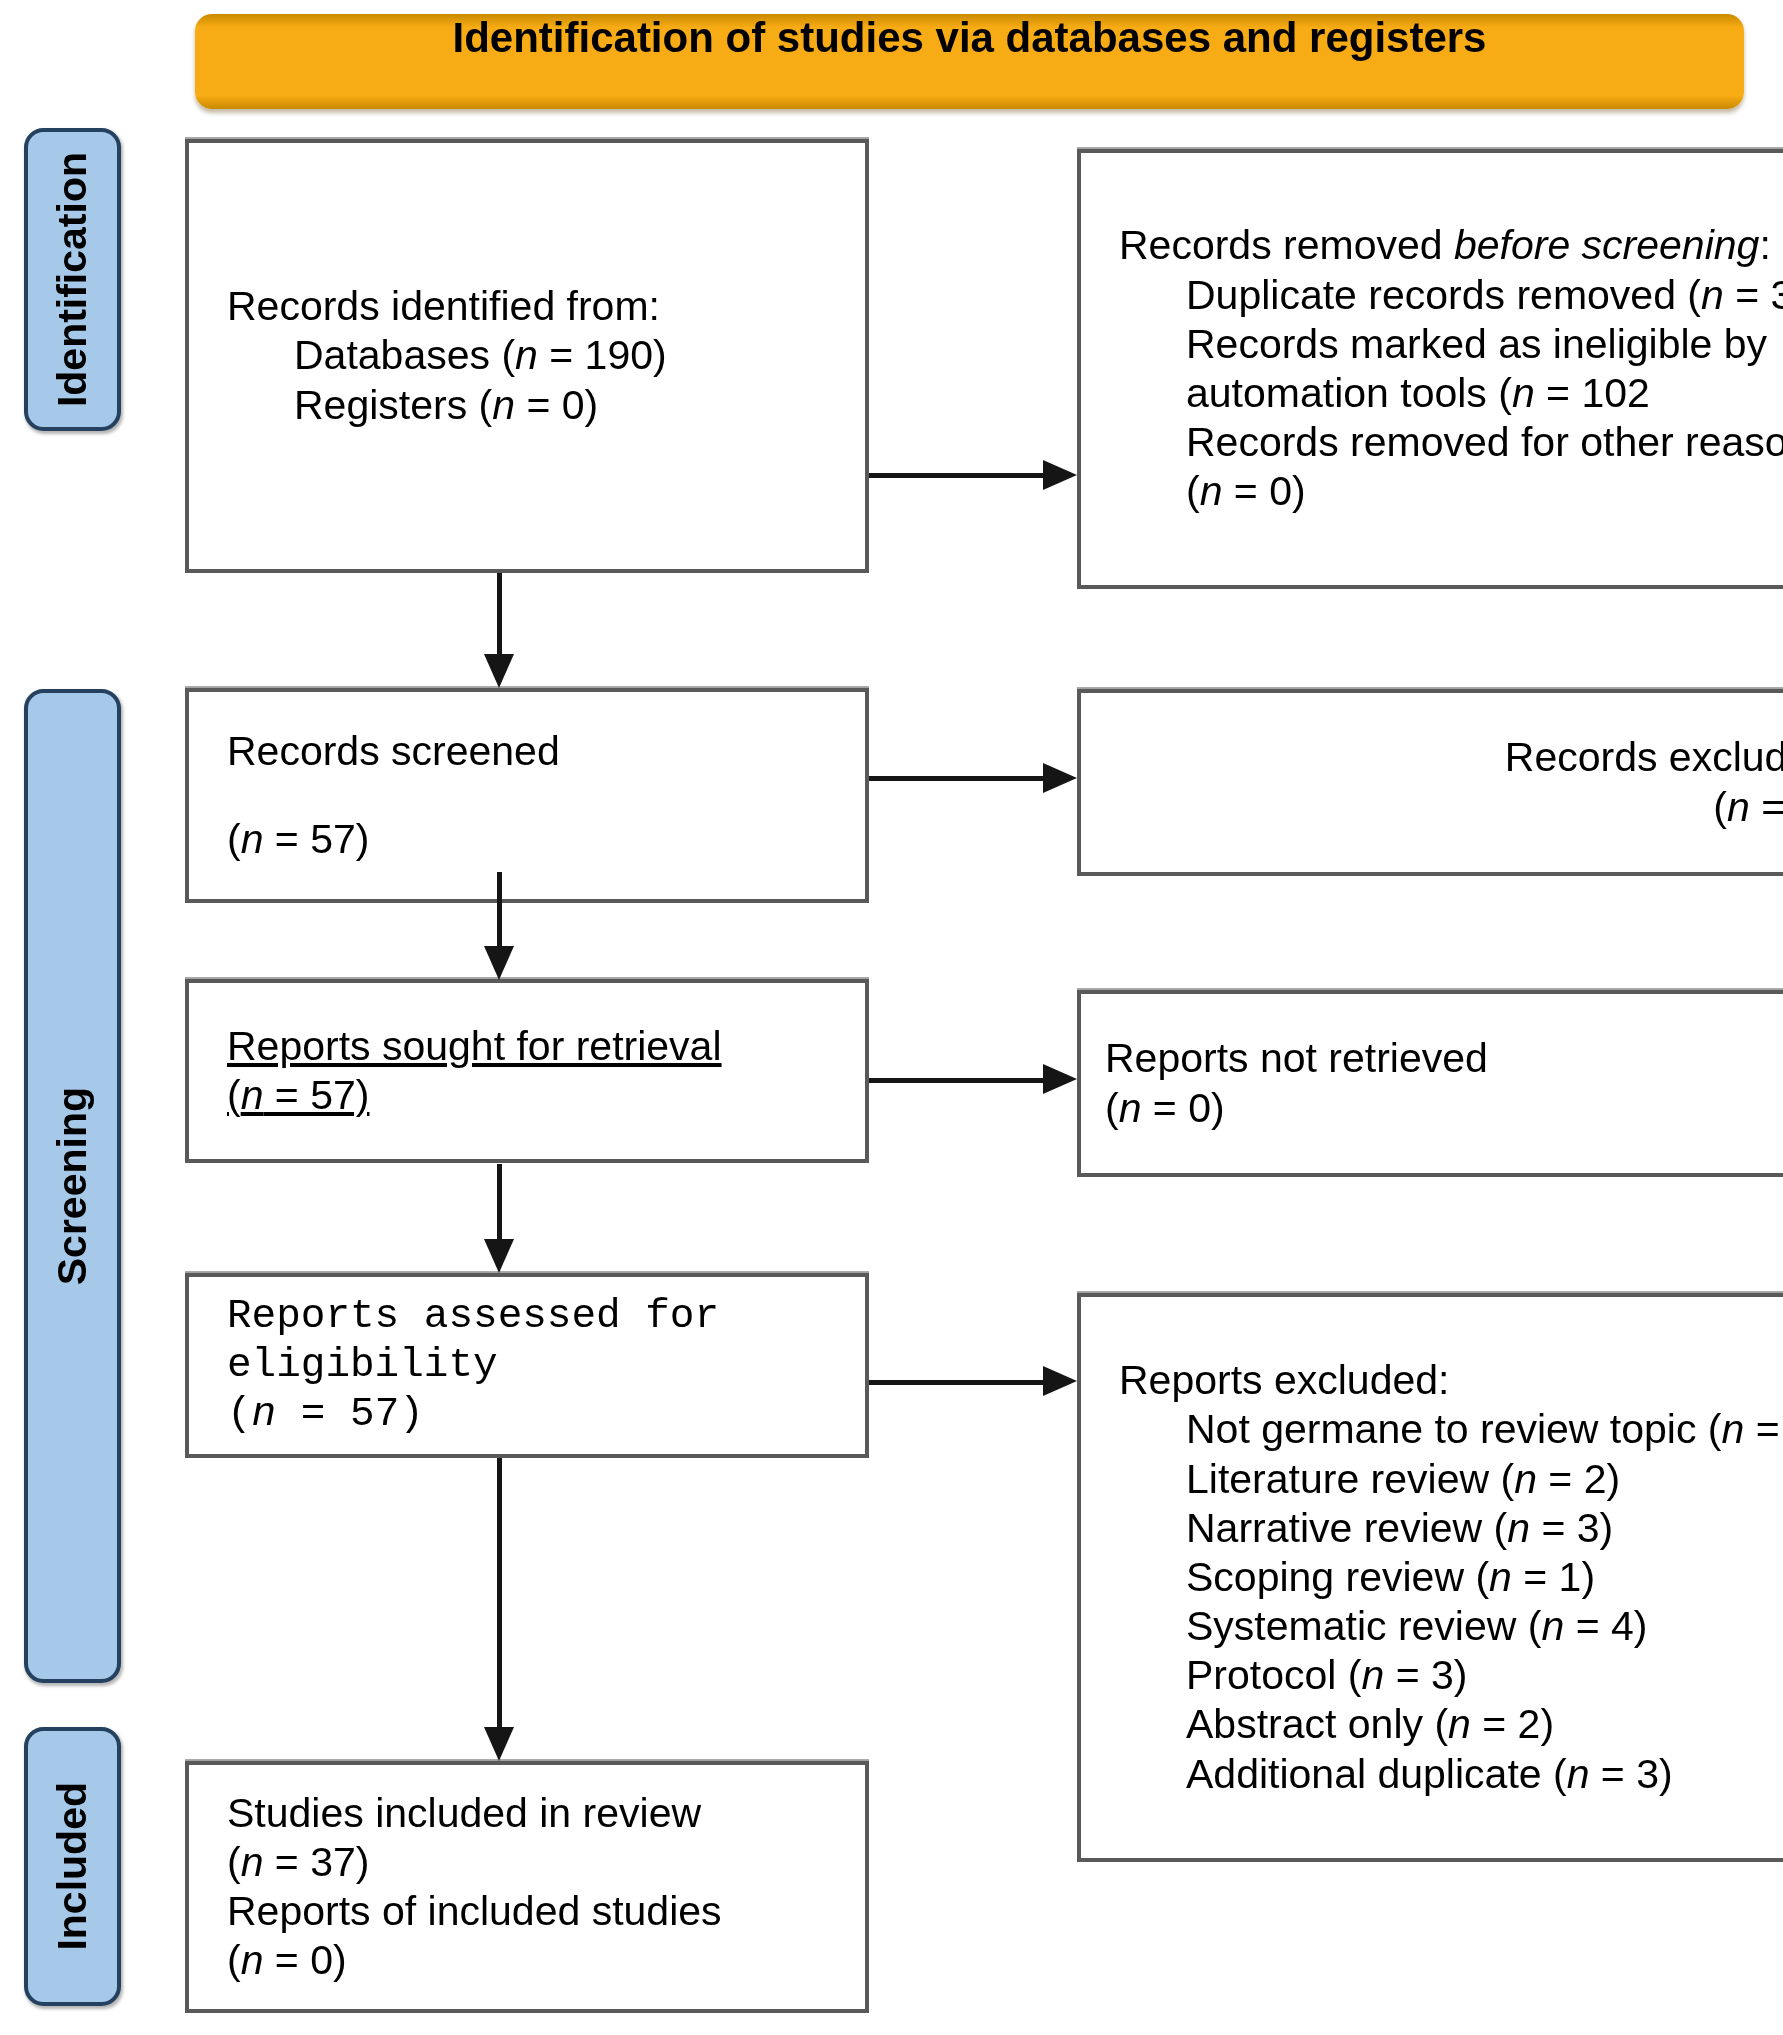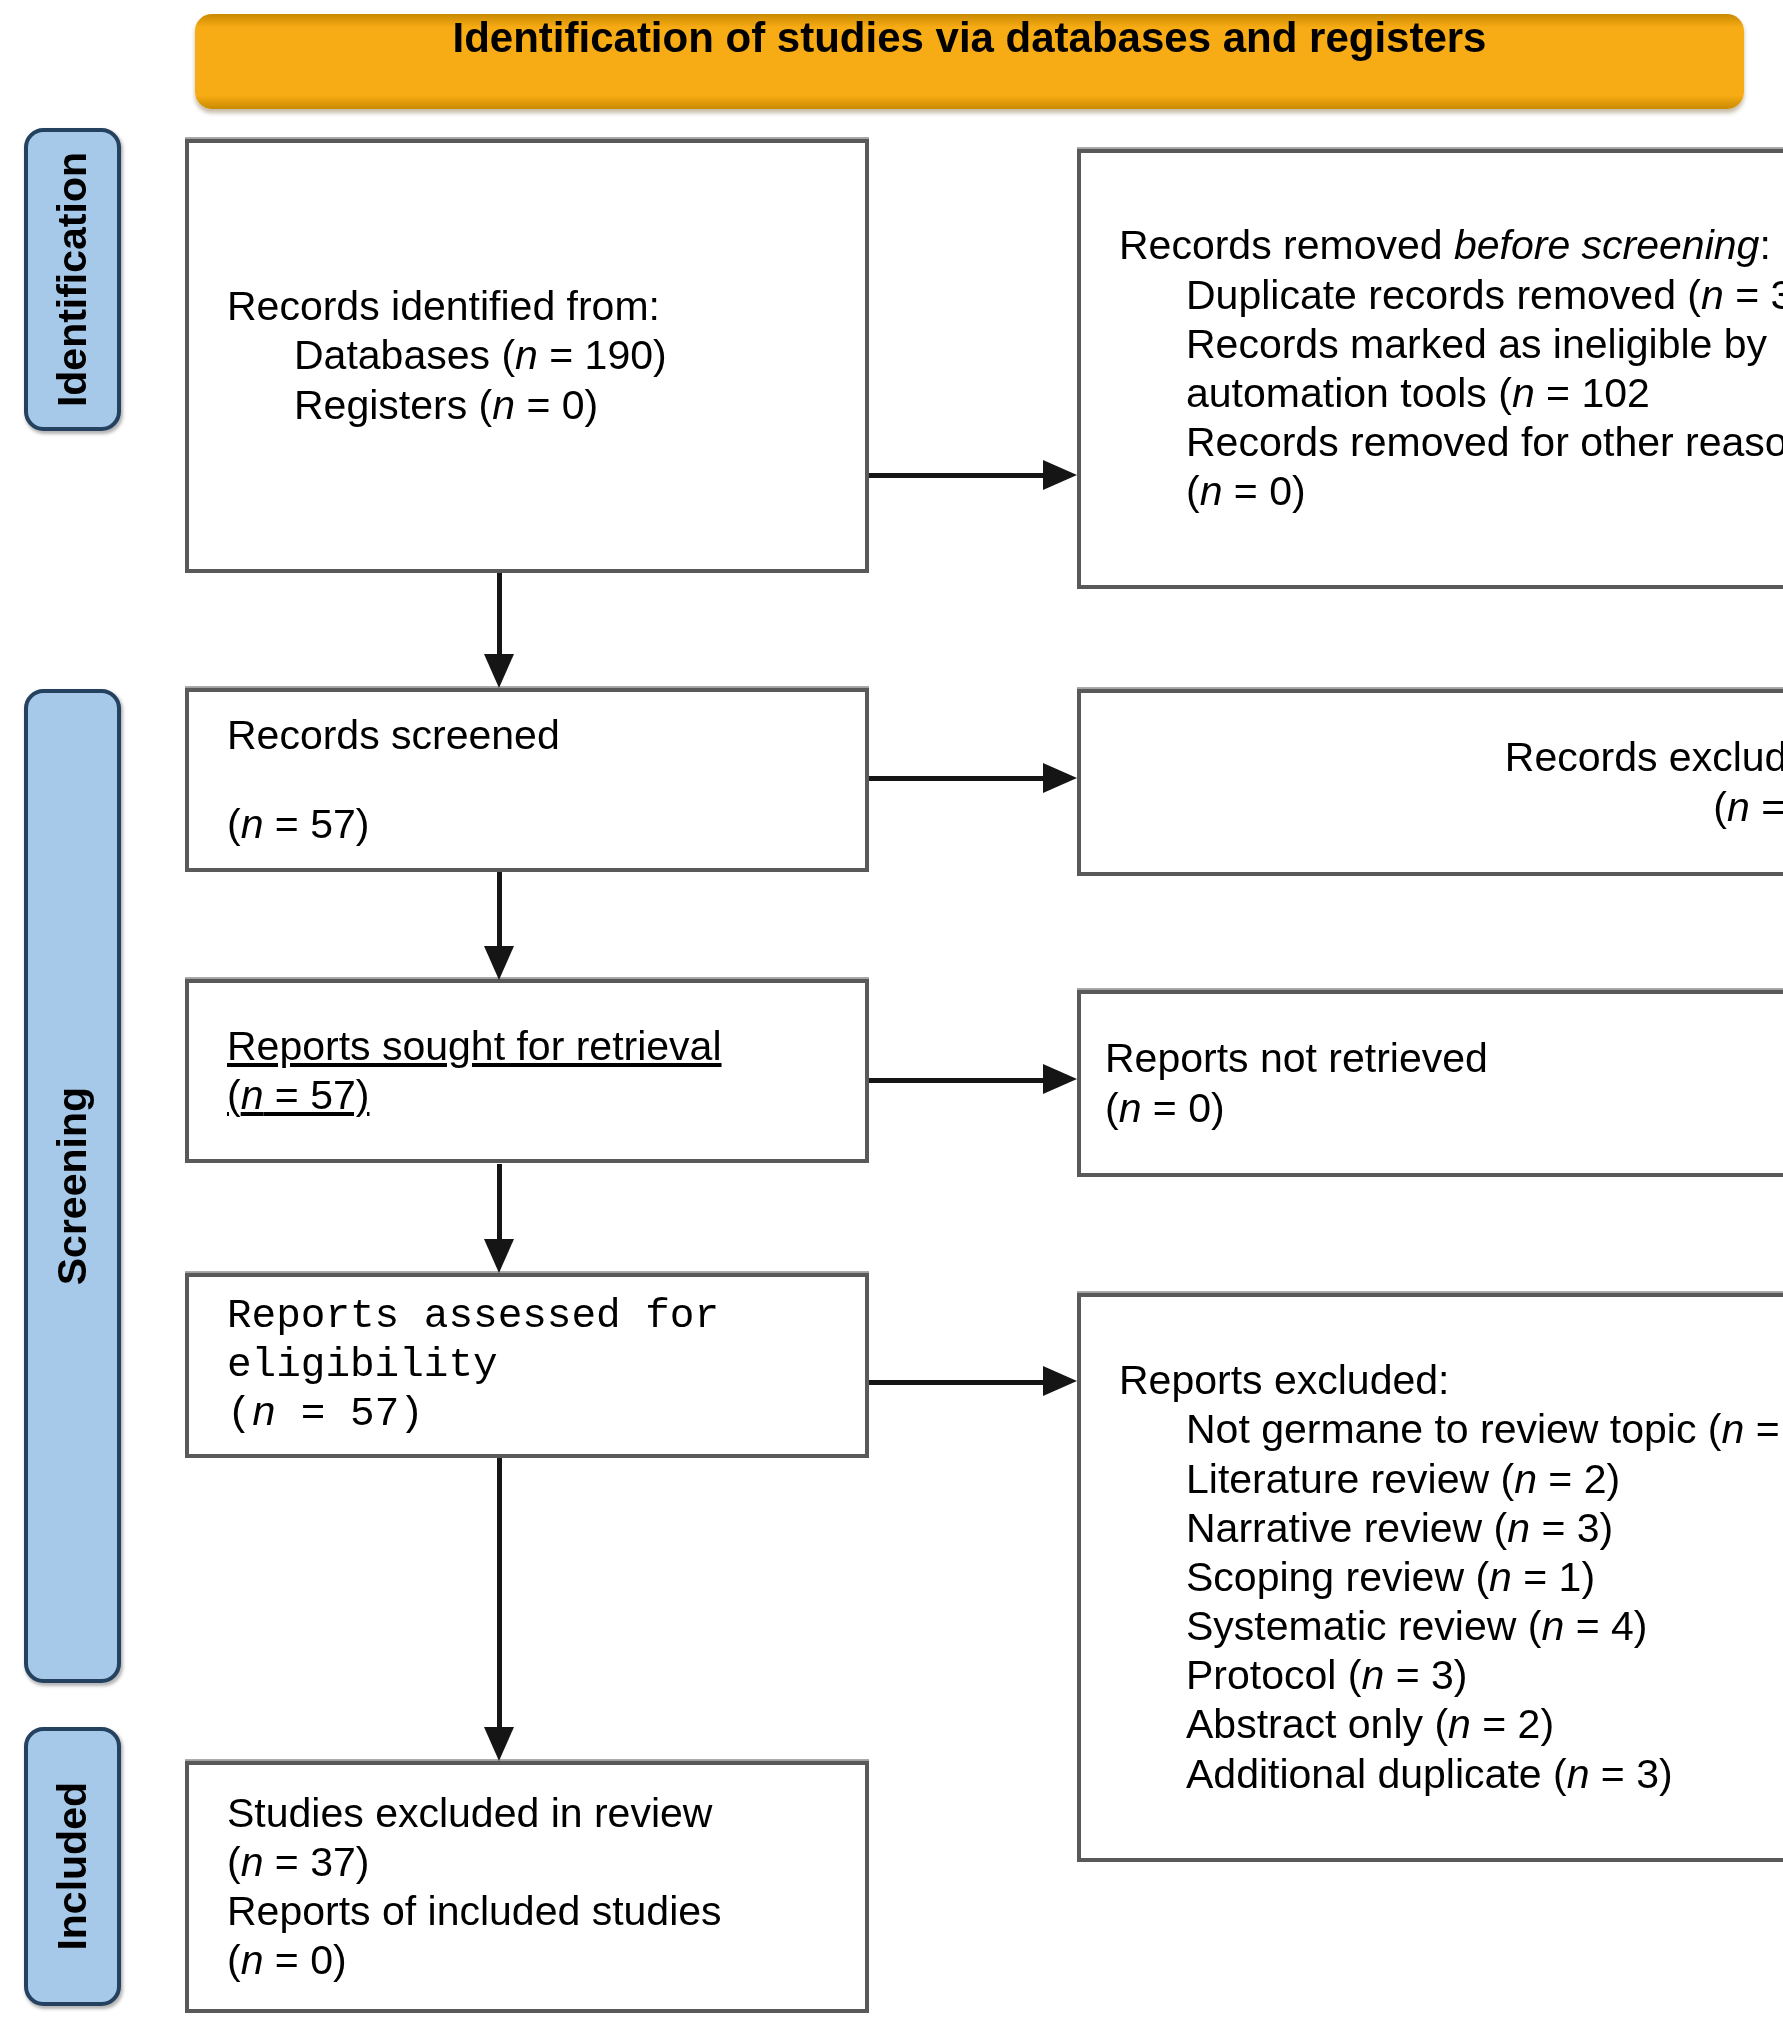--- a/index.html
+++ b/index.html
@@ -85,37 +85,37 @@
   <div class="stage" style="top:1727px;height:279px;">
     <span>Included</span>
   </div>
 
   <div class="box colL" style="top:139px;height:434px;">
     <div class="ln">Records identified from:</div>
     <div class="ln ind">Databases (<i>n</i> = 190)</div>
     <div class="ln ind">Registers (<i>n</i> = 0)</div>
   </div>
 
-  <div class="box colL" style="top:688px;height:184px;gap:39px;">
+  <div class="box colL" style="top:688px;height:215px;gap:39px;">
     <div class="ln">Records screened</div>
     <div class="ln">(<i>n</i> = 57)</div>
   </div>
 
   <div class="box colL" style="top:979px;height:184px;text-decoration:underline;">
     <div class="ln">Reports sought for retrieval</div>
     <div class="ln">(<i>n</i> = 57)</div>
   </div>
 
   <div class="box colL" style="top:1273px;height:185px;font-family:Liberation Mono, monospace;">
     <div class="ln">Reports assessed for eligibility</div>
     <div class="ln">(<i>n</i> = 57)</div>
   </div>
 
   <div class="box colL" style="top:1761px;height:252px;">
-    <div class="ln">Studies excluded in review</div>
+    <div class="ln">Studies included in review</div>
     <div class="ln">(<i>n</i> = 37)</div>
     <div class="ln">Reports of included studies</div>
     <div class="ln">(<i>n</i> = 0)</div>
   </div>
 
   <div class="box colR" style="top:149px;height:440px;">
     <div class="ln">Records removed <i>before screening</i>:</div>
     <div class="ln ind">Duplicate records removed (<i>n</i> = 31)</div>
     <div class="ln ind">Records marked as ineligible by automation tools (<i>n</i> = 102</div>
     <div class="ln ind">Records removed for other reasons (<i>n</i> = 0)</div>

